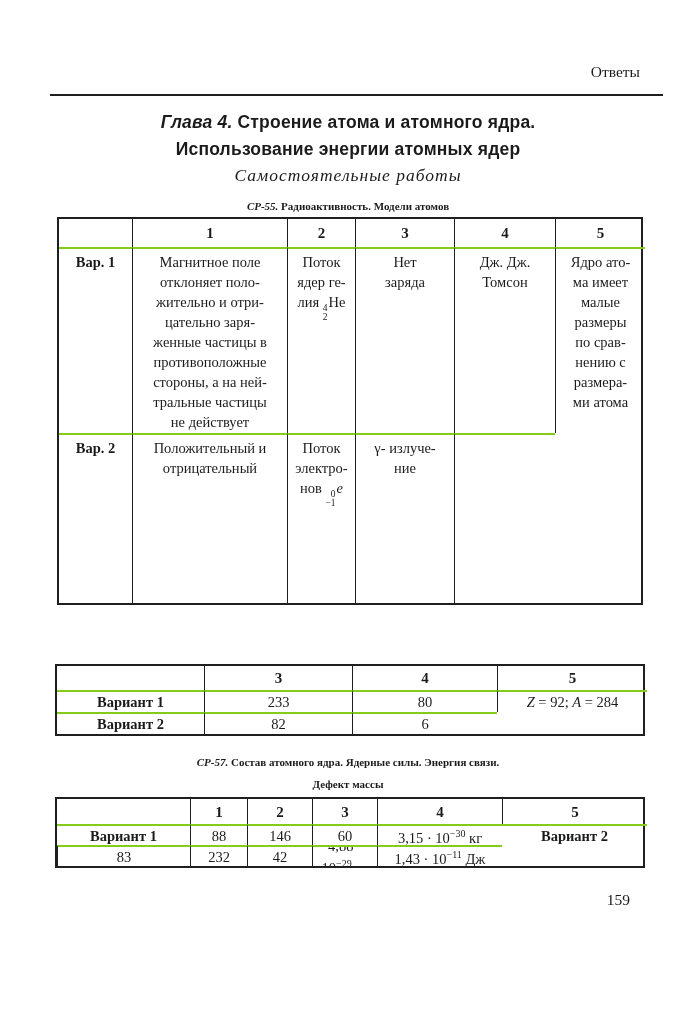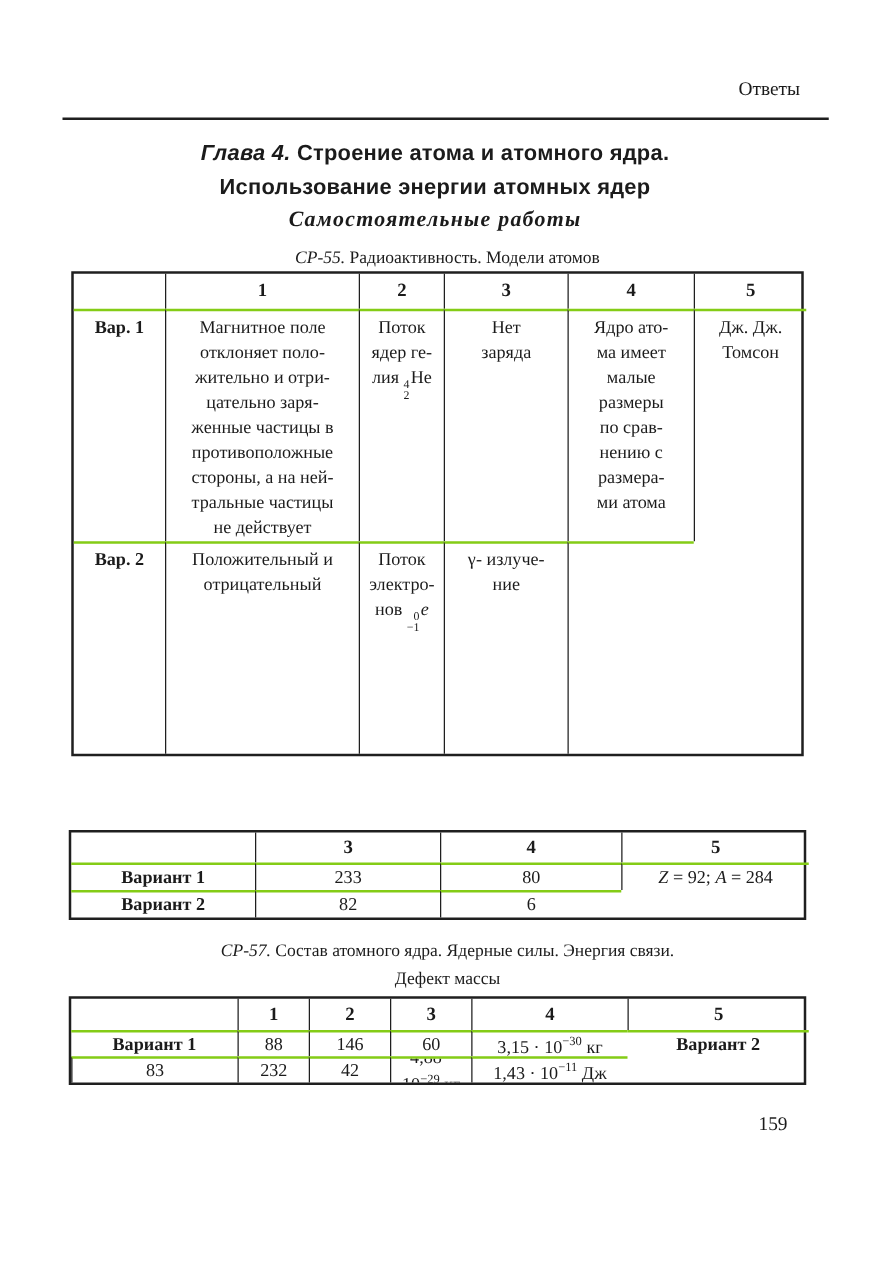--- a/index.html
+++ b/index.html
@@ -18,26 +18,26 @@
 
   .chapter {
     top:109px; left:48px; width:600px; text-align:center;
     font-family:"Liberation Sans","DejaVu Sans",sans-serif;
     font-weight:bold; font-size:17.5px; line-height:27px; letter-spacing:0.2px;
   }
   .chapter .it { font-style:italic; }
 
   .subtitle {
     top:165px; left:48px; width:600px; text-align:center;
-    font-weight:bold; font-style:italic; font-size:17.5px; letter-spacing:1px;
+    font-weight:normal; font-style:italic; font-size:17.5px; letter-spacing:1px;
   }
 
   .sec-heading {
-    left:50px; width:616px; text-align:center;
-    font-weight:normal; font-size:14px; line-height:21px;
+    left:40px; width:616px; text-align:center;
+    font-weight:bold; font-size:11px; line-height:21px;
   }
   .sec-heading .it { font-style:italic; }
   .h55 { top:196px; }
   .h56 { top:620px; }
   .h57 { top:751px; line-height:22px; }
 
   .grid { display:grid; border:2px solid #1f1f1f; background:#fff; }
   .cell {
     font-size:14.5px; text-align:center; white-space:pre-line;
     padding-top:3px; line-height:20px; overflow:hidden;
@@ -112,30 +112,30 @@
 тральные частицы
 не действует</div>
     <div class="cell bt bl"><span>Поток
 ядер ге-
 лия </span><span class="nuclide"><span class="ns">
             <span>4</span>
             <span>2</span>
           </span><span class="nsym">He</span></span></div>
     <div class="cell bt bl">Нет
 заряда</div>
+    <div class="cell bt bl">Дж. Дж.
+Томсон</div>
     <div class="cell bt bl">Ядро ато-
 ма имеет
 малые
 размеры
 по срав-
 нению с
 размера-
 ми атома</div>
-    <div class="cell bt bl">Дж. Дж.
-Томсон</div>
 
     <div class="cell lbl bt">Вар. 2</div>
     <div class="cell bt bl">Положительный и
 отрицательный</div>
     <div class="cell bt bl"><span>Поток
 электро-
 нов </span><span class="nuclide electron"><span class="ns">
             <span>0</span>
             <span>−1</span>
           </span><span class="nsym">e</span></span></div>

